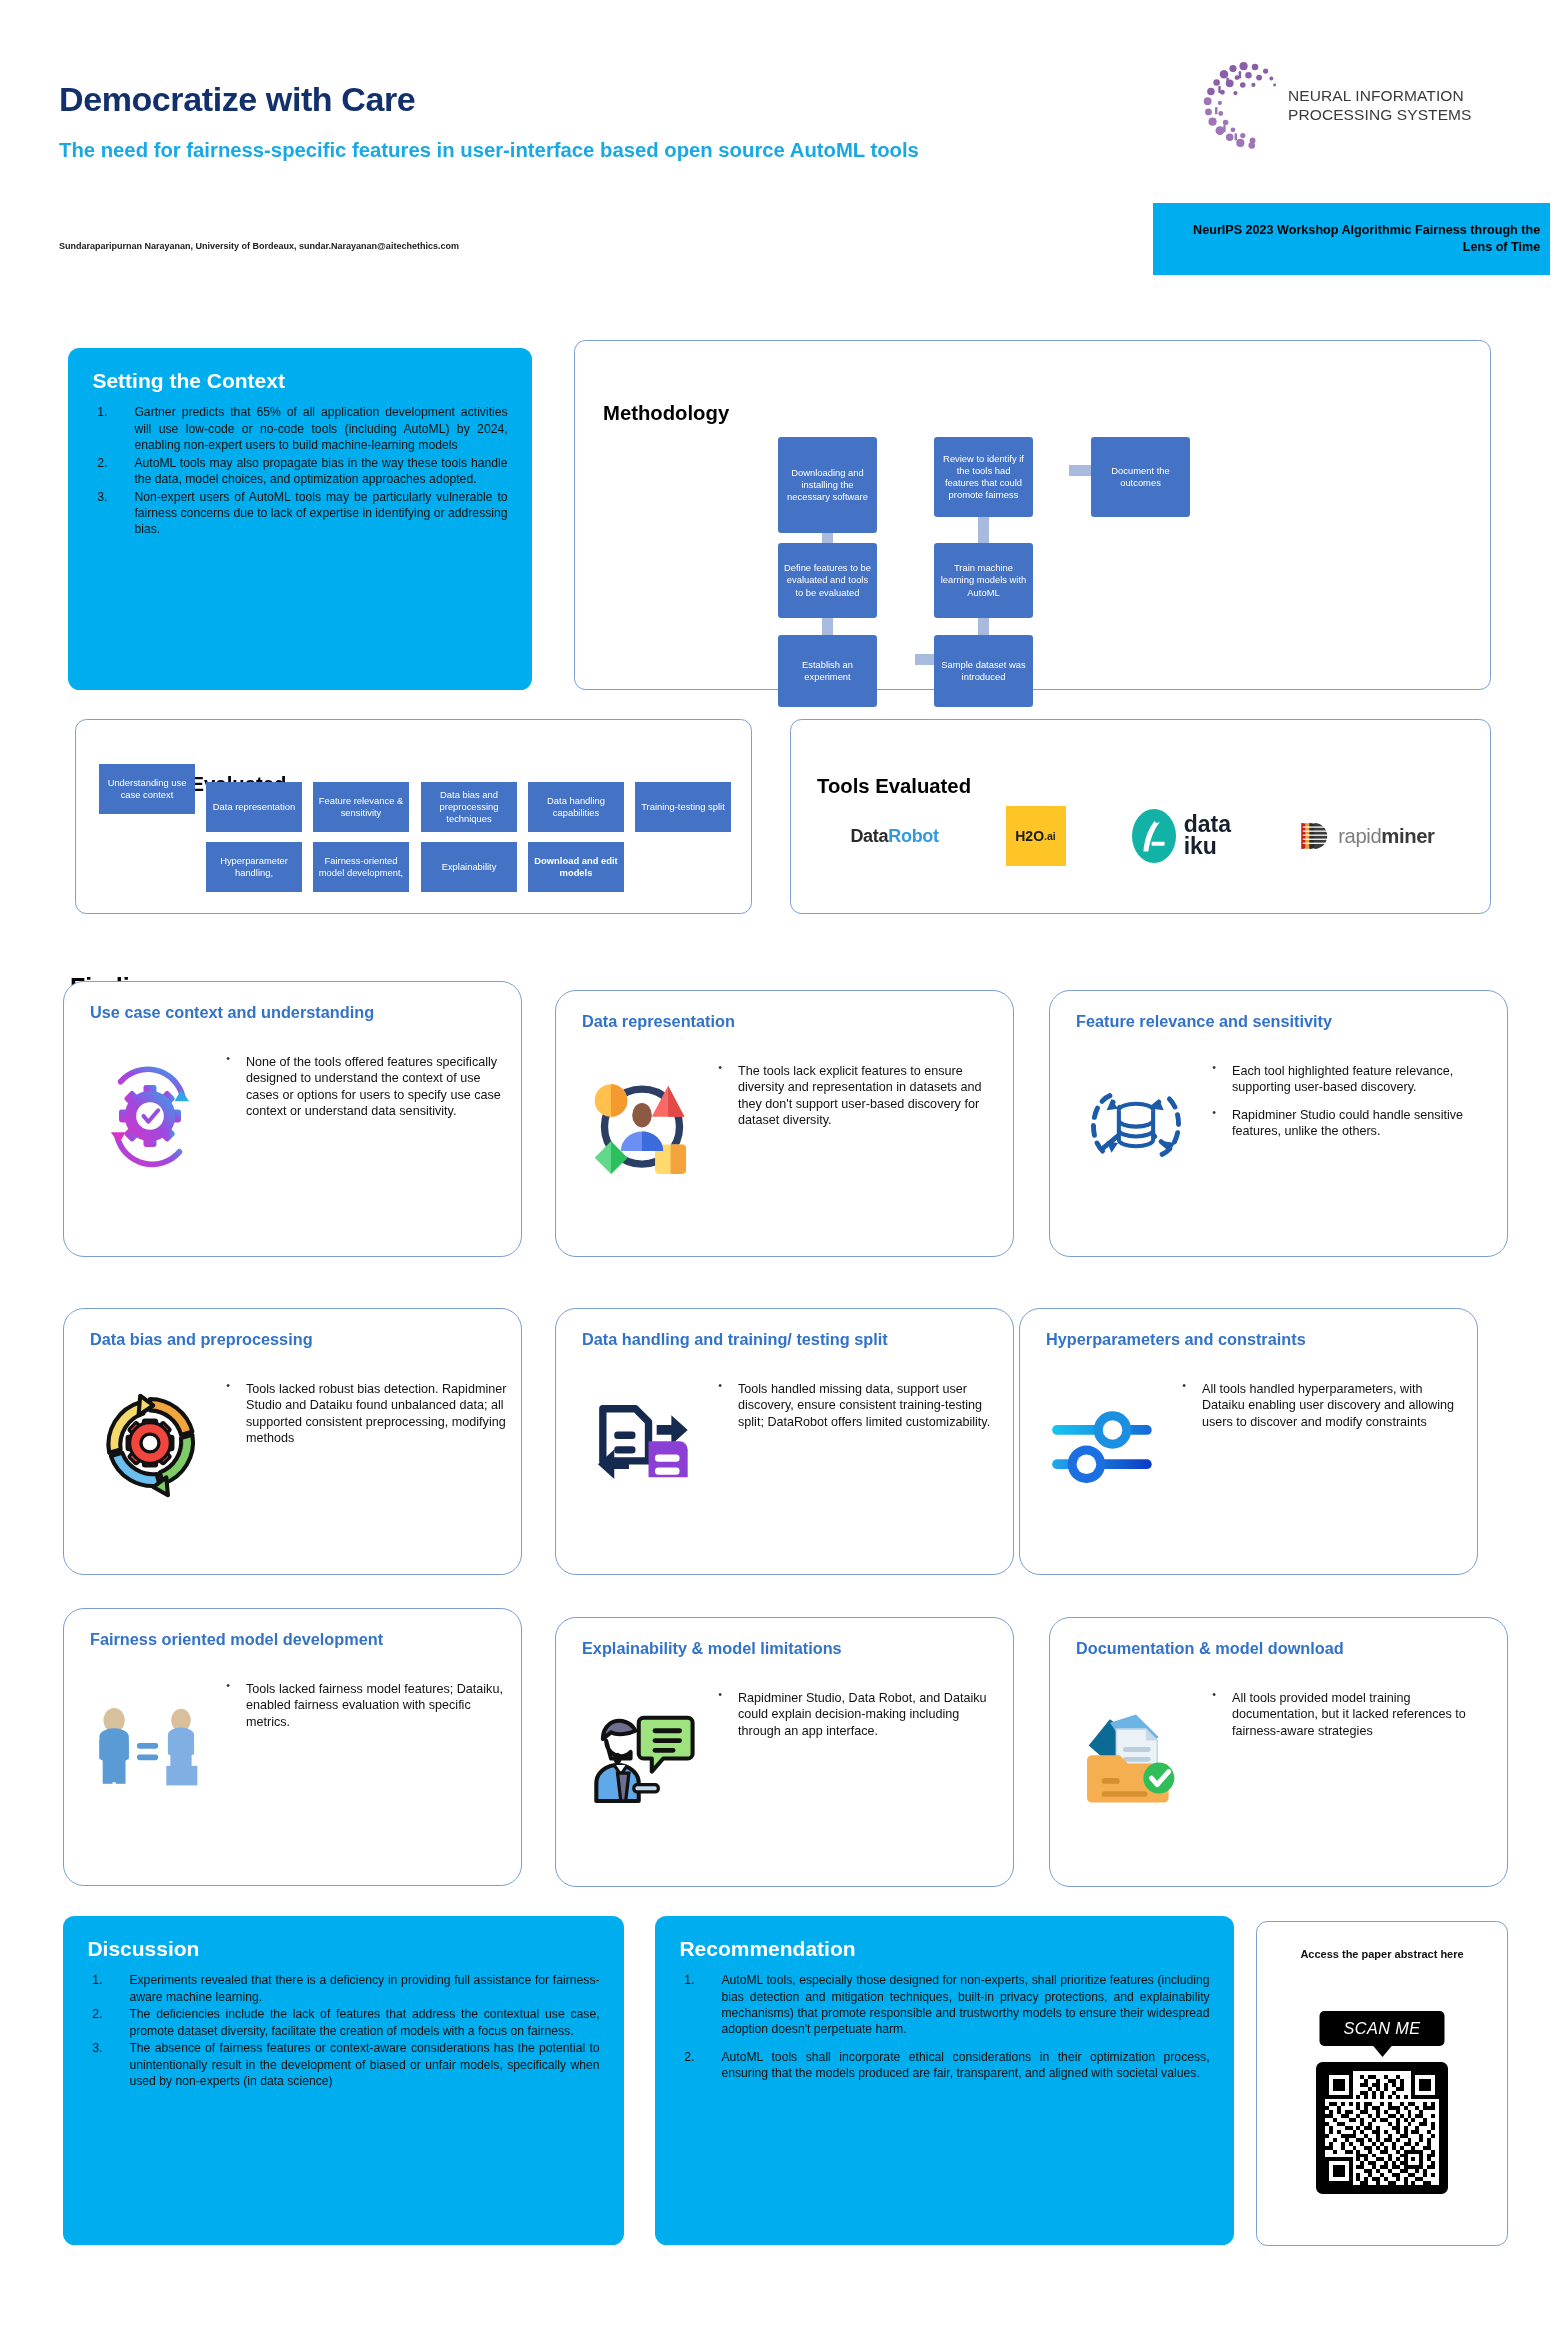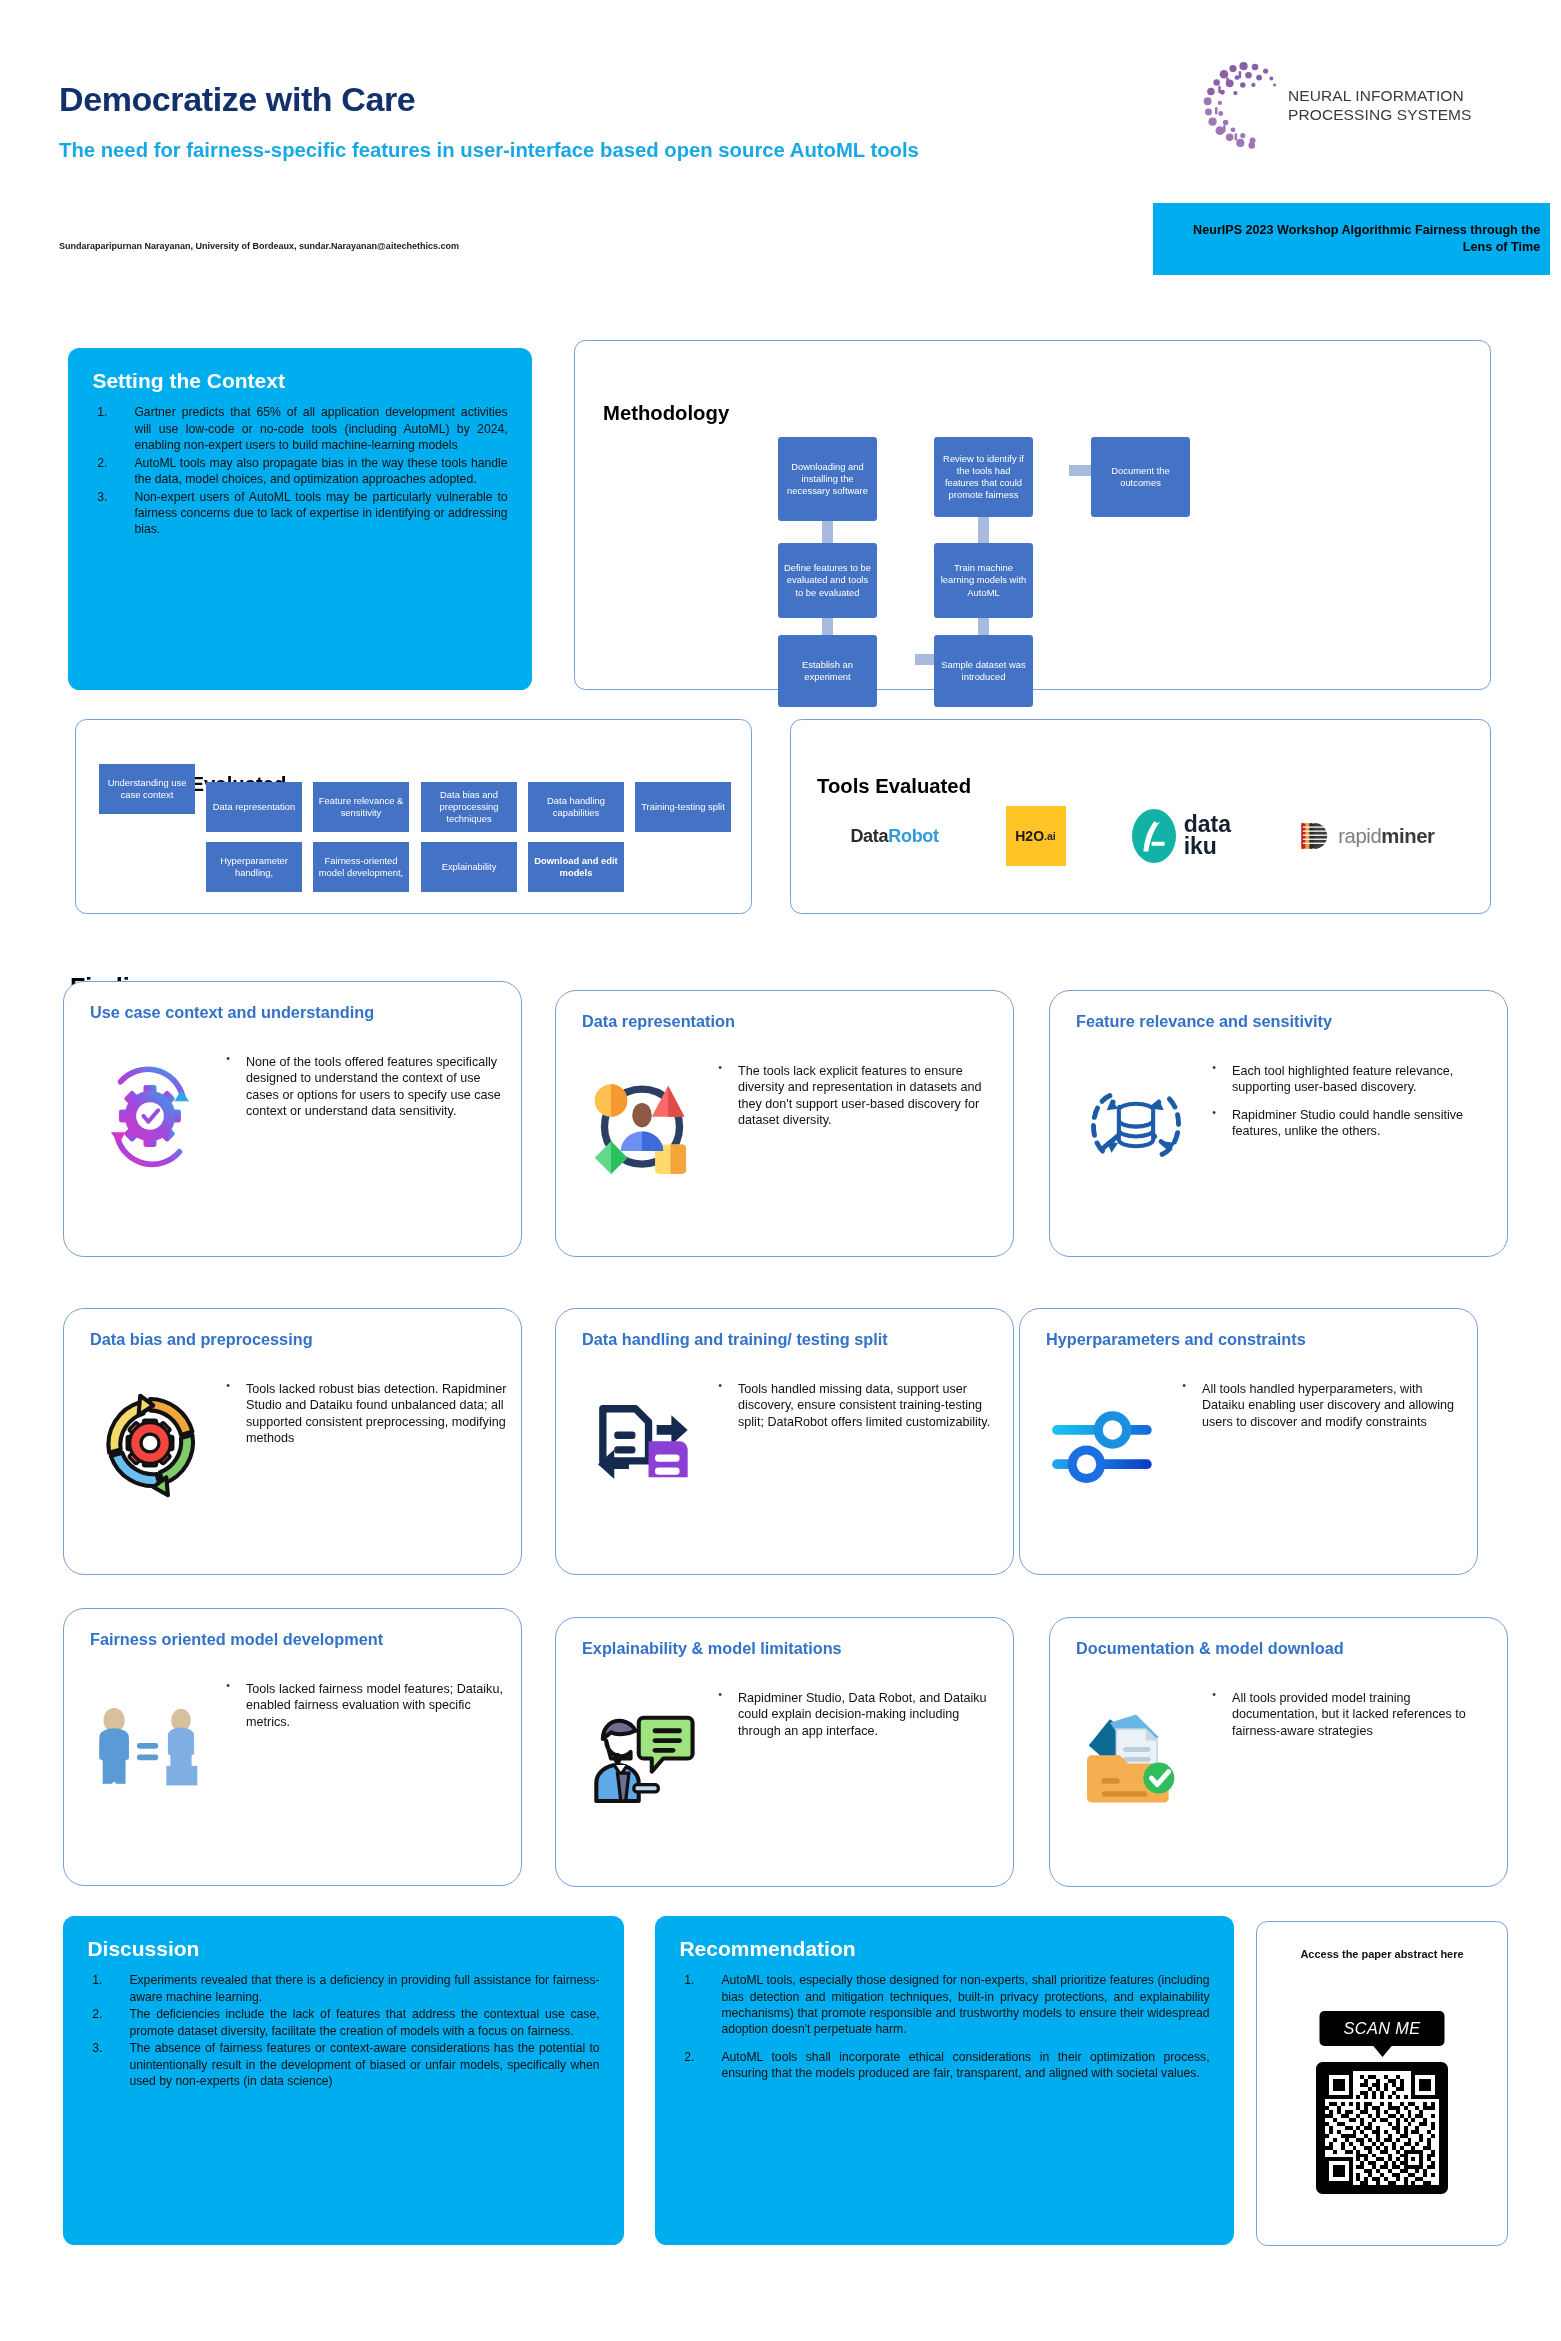--- a/index.html
+++ b/index.html
@@ -212,21 +212,21 @@
 
     <div class="flow" style="left:0; top:0; width:100%; height:100%;">
 
       <div class="flow-conn" style="left:247px; top:175px; width:11.4px; height:28px;"></div>
       <div class="flow-conn" style="left:247px; top:268px; width:11.4px; height:28px;"></div>
       <div class="flow-conn" style="left:340px; top:313px; width:31px; height:11.4px;"></div>
       <div class="flow-conn" style="left:403px; top:268px; width:11.4px; height:28px;"></div>
       <div class="flow-conn" style="left:403px; top:175px; width:11.4px; height:28px;"></div>
       <div class="flow-conn" style="left:494px; top:124px; width:33px; height:11.4px;"></div>
 
-      <div class="flow-node" style="left:203px; top:96px; width:99px; height:84px;">Downloading and installing the necessary software</div>
+      <div class="flow-node" style="left:203px; top:96px; width:99px; height:96px;">Downloading and installing the necessary software</div>
       <div class="flow-node" style="left:359px; top:96px; width:99px; height:80px;">Review to identify if the tools had features that could promote fairness</div>
       <div class="flow-node" style="left:516px; top:96px; width:99px; height:80px;">Document the outcomes</div>
 
       <div class="flow-node" style="left:203px; top:202px; width:99px; height:75px;">Define features to be evaluated and tools to be evaluated</div>
       <div class="flow-node" style="left:359px; top:202px; width:99px; height:75px;">Train machine learning models with AutoML</div>
 
       <div class="flow-node" style="left:203px; top:294px; width:99px; height:72px;">Establish an experiment</div>
       <div class="flow-node" style="left:359px; top:294px; width:99px; height:72px;">Sample dataset was introduced</div>
     </div>
   </div>

